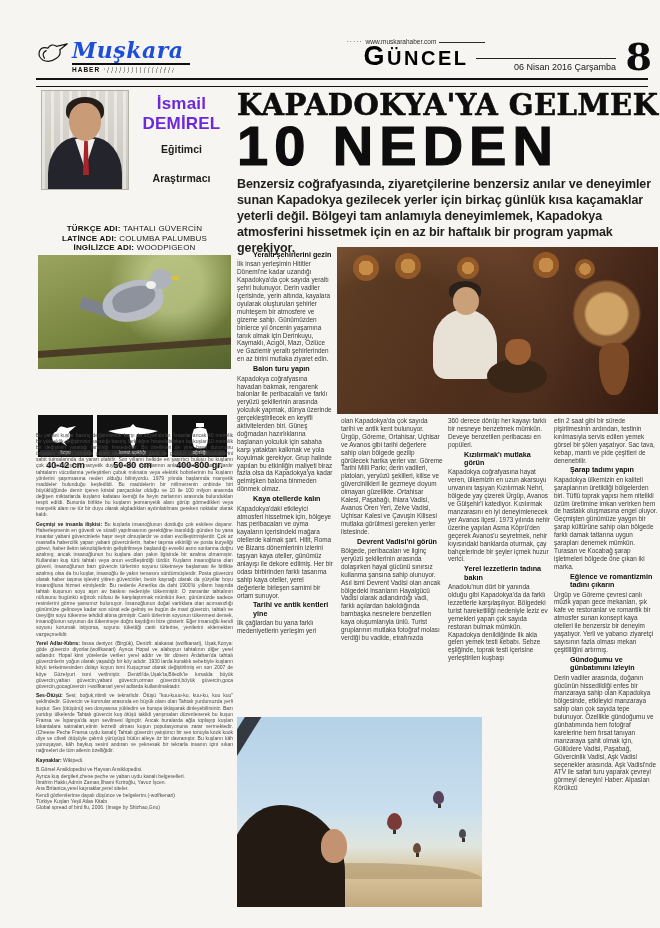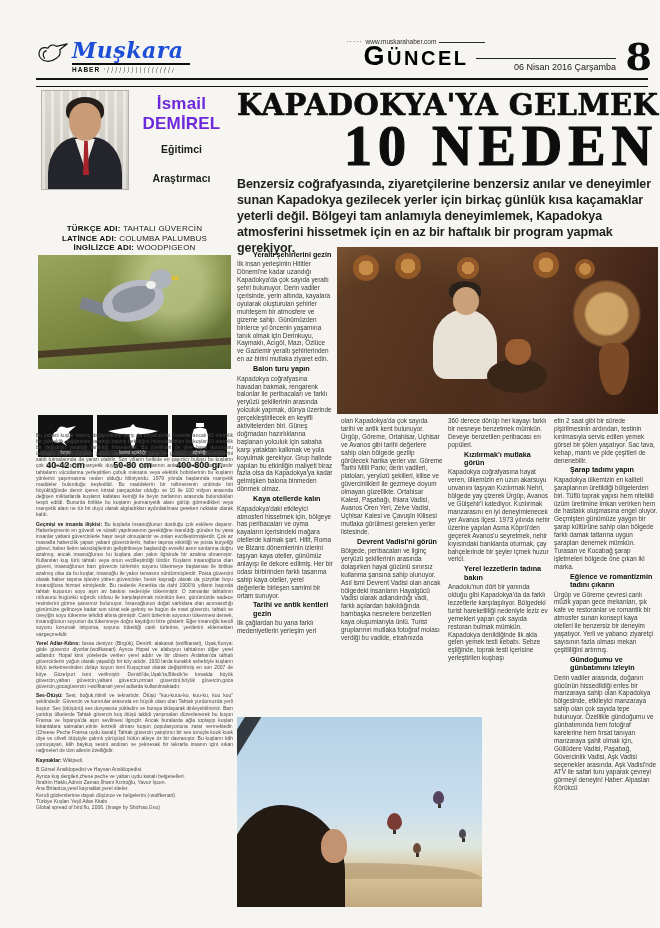--- a/index.html
+++ b/index.html
@@ -85,22 +85,22 @@
   .sb-body { position:absolute; left:0; top:342px; width:197px; height:462px; overflow:hidden; }
   .sb-p { margin:0 0 3.5px 0; font-size:5px; line-height:6.1px; text-align:justify; color:#4a4a4c; }
   .sb-p b { color:#161616; }
   .sb-line { font-size:5px; line-height:6.3px; color:#4a4a4c; }
 
   
   .main { position:absolute; left:237px; top:90px; width:421px; height:830px; }
   .headline-1 { position:absolute; left:0; top:0; width:421px; text-align:center;
     font-family:"DejaVu Serif", serif; font-weight:bold; font-size:29px; line-height:31px;
     color:#0d0d0d; letter-spacing:0.5px; white-space:nowrap; -webkit-text-stroke:0.6px #0d0d0d; }
-  .headline-2 { position:absolute; left:0; top:27px; width:421px; text-align:right;
-    font-family:Liberation Serif, serif; font-weight:bold; font-size:56px; line-height:58px;
+  .headline-2 { position:absolute; left:0; top:27px; width:421px; text-align:left;
+    font-family:Liberation Sans, sans-serif; font-weight:bold; font-size:56px; line-height:58px;
     color:#0d0d0d; letter-spacing:6px; white-space:nowrap; -webkit-text-stroke:1.2px #0d0d0d; }
   .intro { position:absolute; left:0; top:86px; width:418px;
     font-size:12.5px; line-height:16px; font-weight:bold; color:#1f1f1f; letter-spacing:-0.1px; }
   .photo-pottery { position:absolute; left:100px; top:157px; width:321px; height:167px;
     background:
       radial-gradient(circle at 84% 40%, rgba(222,176,110,.9) 0 7%, rgba(150,100,55,.9) 8% 11%, rgba(0,0,0,0) 12%),
       radial-gradient(circle at 18% 70%, rgba(60,35,20,.55) 0 30%, rgba(0,0,0,0) 55%),
       linear-gradient(115deg,#8a5f3a 0%, #6b432a 40%, #47291a 75%, #31190e 100%);
     overflow:hidden; }
   .plate { position:absolute; top:8px; width:26px; height:26px; border-radius:50%;
@@ -273,21 +273,21 @@
         </div>
       <div class="block">
           <div class="col-head">Balon turu yapın</div>
           <div class="col-text">Kapadokya coğrafyasına havadan bakmak, rengarenk balonlar ile peribacaları ve farklı yeryüzü şekillerinin arasında yolculuk yapmak, dünya üzerinde gerçekleştirilecek en keyifli aktivitelerden biri. Güneş doğmadan hazırlıklarına başlanan yolculuk için sabaha karşı yataktan kalkmak ve yola koyulmak gerekiyor. Grup halinde yapılan bu etkinliğin maliyeti biraz fazla olsa da Kapadokya'ya kadar gelmişken balona binmeden dönmek olmaz.</div>
         </div>
       <div class="block">
           <div class="col-head">Kaya otellerde kalın</div>
           <div class="col-text">Kapadokya'daki etkileyici atmosferi hissetmek için, bölgeye has peribacaları ve oyma kayaların içerisindeki mağara otellerde kalmak şart. Hitit, Roma ve Bizans dönemlerinin izlerini taşıyan kaya oteller, günümüz anlayışı ile dekore edilmiş. Her bir odası birbirinden farklı tasarıma sahip kaya oteller, yerel değerlerle birleşen samimi bir ortam sunuyor.</div>
         </div>
       <div class="block">
-          <div class="col-head">Tarihi ve antik kentleri gezin</div>
+          <div class="col-head">Tarihi ve antik kentleri yine</div>
           <div class="col-text">İlk çağlardan bu yana farklı medeniyetlerin yerleşim yeri</div>
         </div>
     </div>
 
     <div class="col col-2">
       <div class="block">
           <div class="col-text">olan Kapadokya'da çok sayıda tarihi ve antik kent bulunuyor. Ürgüp, Göreme, Ortahisar, Uçhisar ve Avanos gibi tarihi değerlere sahip olan bölgede gezilip görülecek harika yerler var. Göreme Tarihi Milli Parkı; derin vadileri, platoları, yeryüzü şekilleri, kilise ve güvercinlikleri ile gezmeye doyum olmayan güzellikte. Ortahisar Kalesi, Paşabağı, Ihlara Vadisi, Avanos Ören Yeri, Zelve Vadisi, Uçhisar Kalesi ve Çavuşin Kilisesi mutlaka görülmesi gereken yerler listesinde.</div>
         </div>
       <div class="block">
           <div class="col-head">Devrent Vadisi'ni görün</div>

